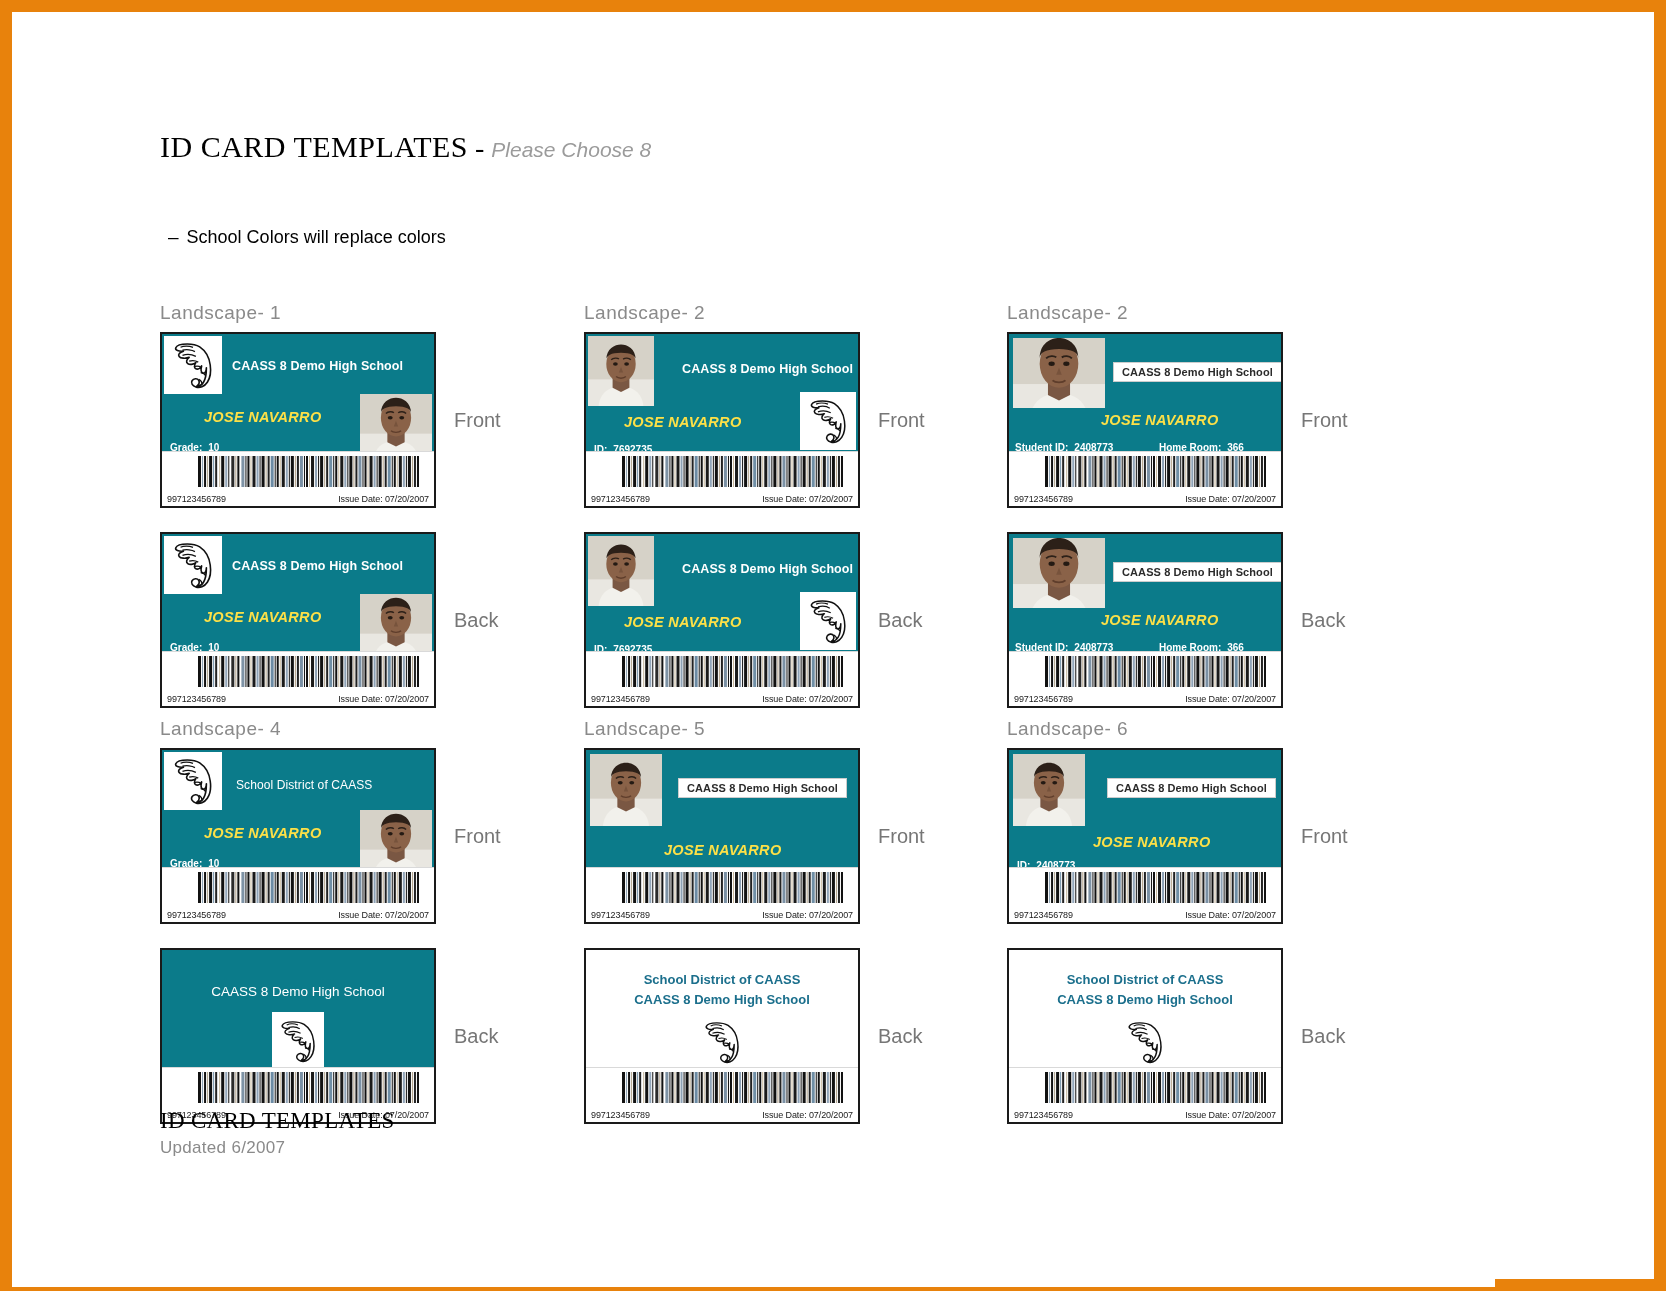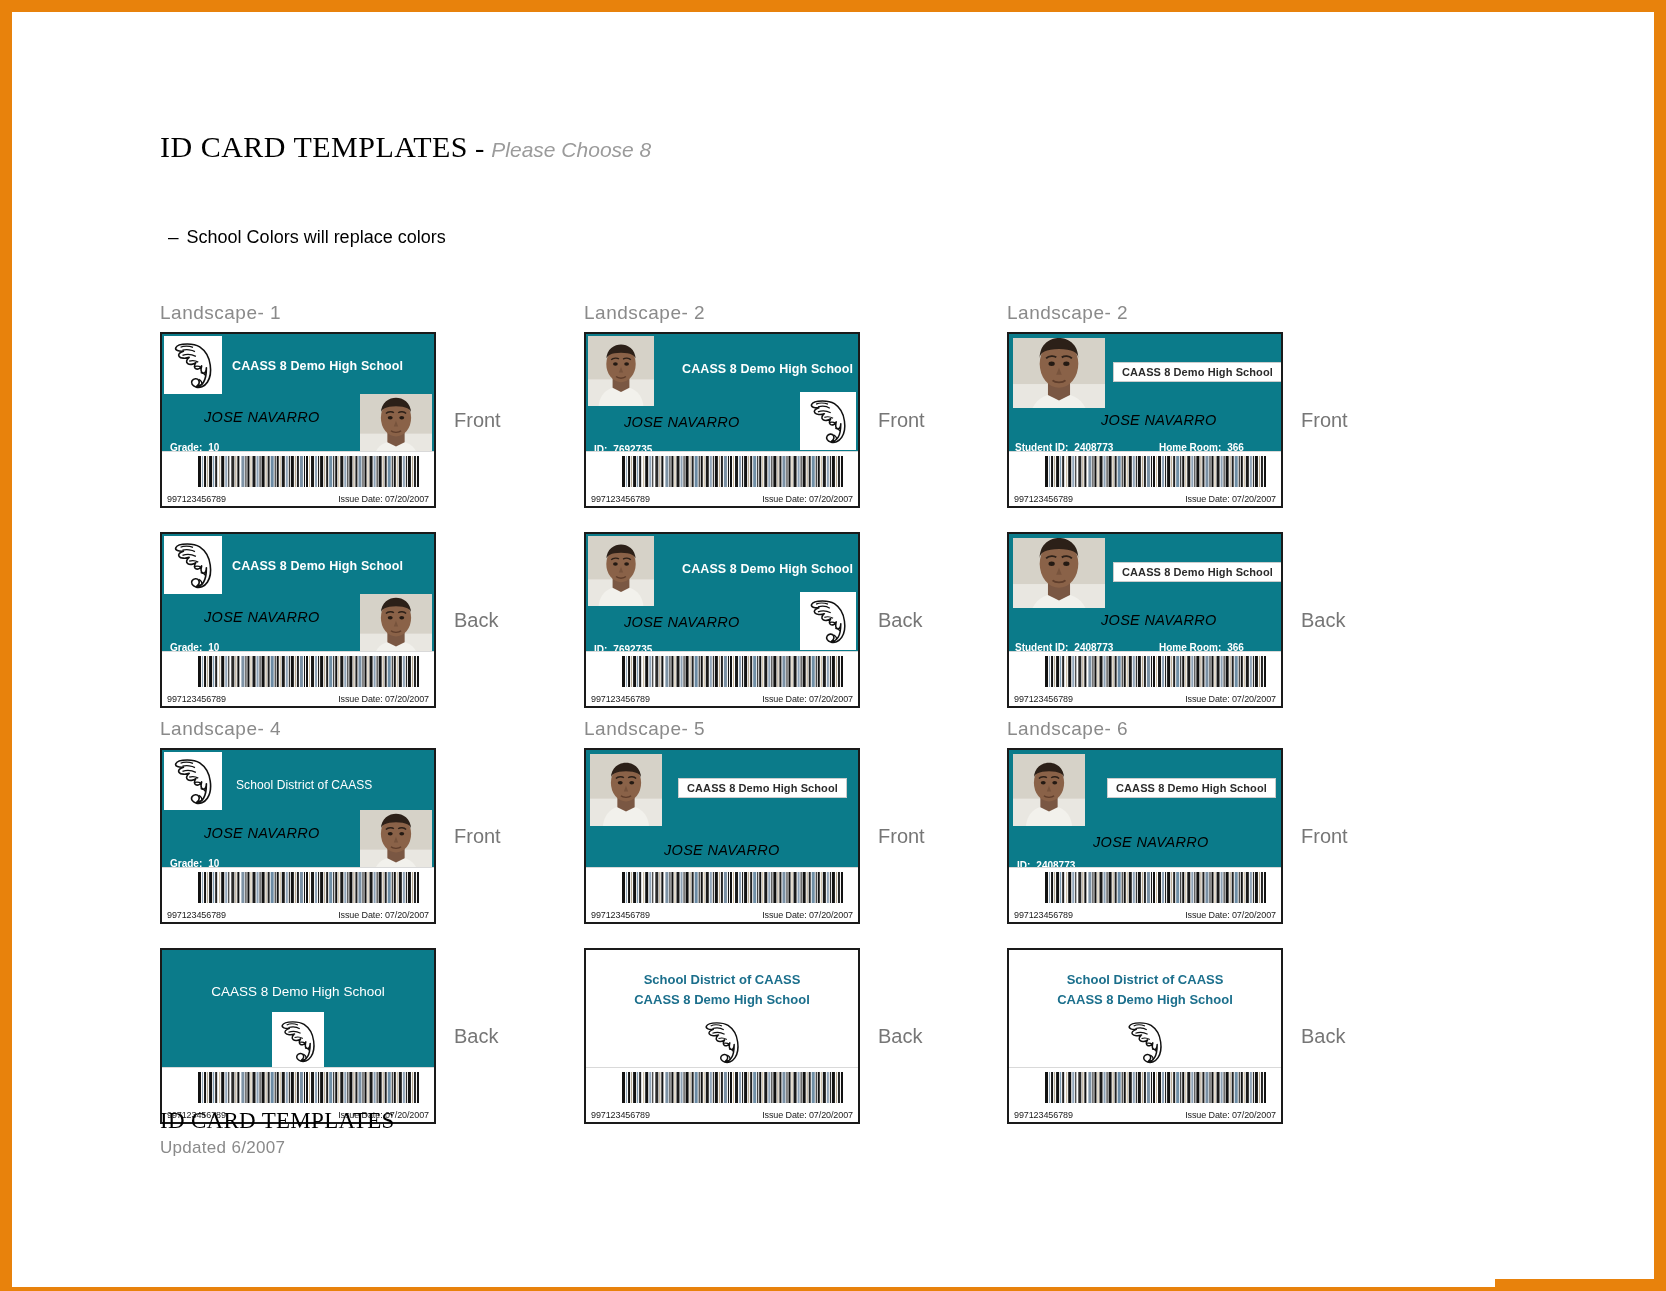--- a/index.html
+++ b/index.html
@@ -206,22 +206,22 @@
   .school-name.boxed {
     background: #ffffff;
     color: #2b2b2b;
     font-weight: bold;
     font-size: 11px;
     padding: 3px 8px;
     border: 1px solid #cccccc;
   }
   .student-name {
     position: absolute;
-    color: #000000;
-    font-weight: normal;
+    color: #fde047;
+    font-weight: bold;
     font-style: italic;
     font-size: 14.5px;
     white-space: nowrap;
     letter-spacing: 0.3px;
   }
   .field {
     position: absolute;
     color: #ffffff;
     font-weight: bold;
     font-size: 10px;

